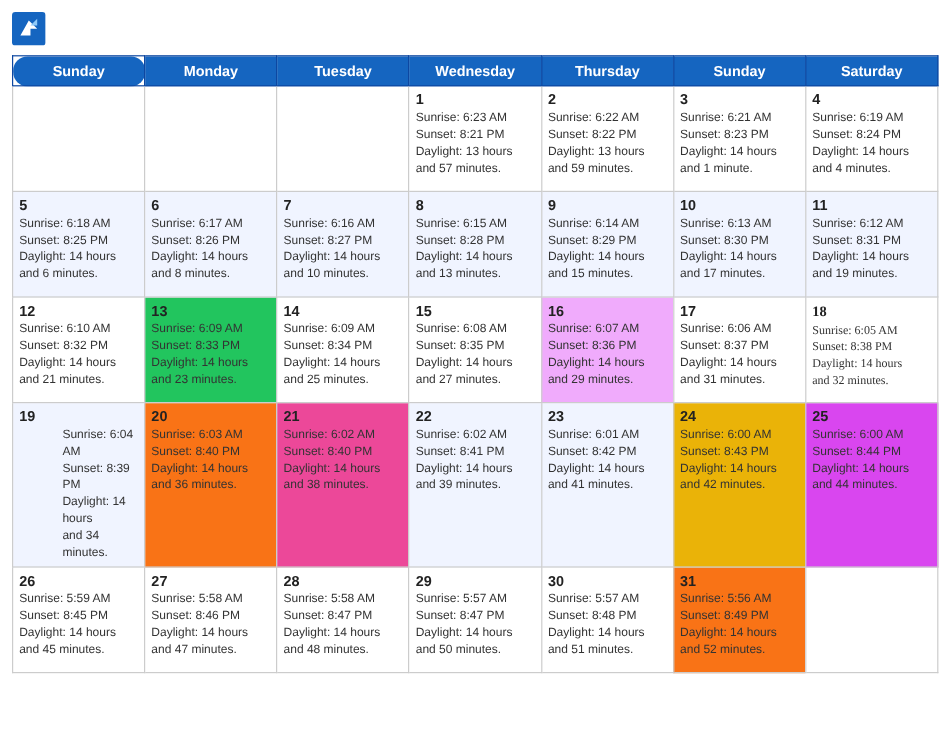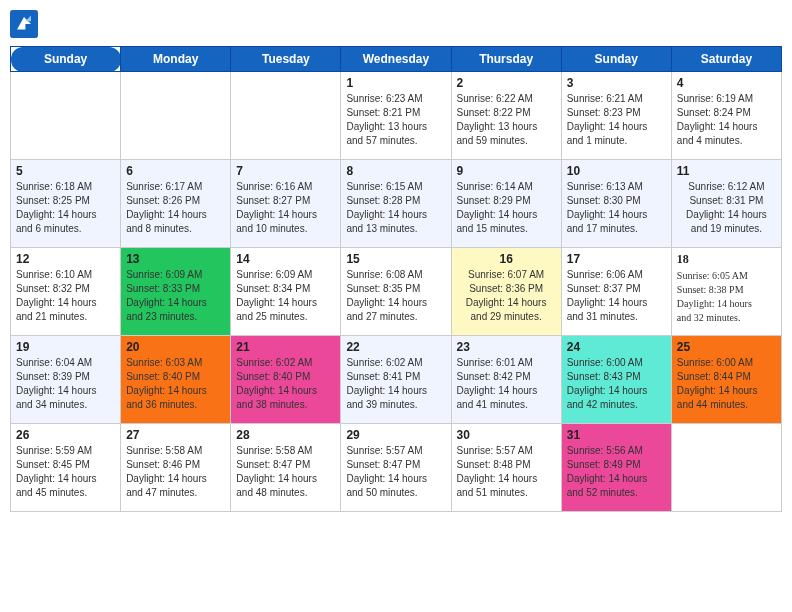--- a/index.html
+++ b/index.html
@@ -188,21 +188,21 @@
         </td>
         <td style="background-color: rgb(240, 244, 255);">
           <span class="day-number">10</span>
           <div class="day-info" style="white-space: pre-line;">Sunrise: 6:13 AM
 Sunset: 8:30 PM
 Daylight: 14 hours
 and 17 minutes.</div>
         </td>
         <td style="background-color: rgb(240, 244, 255);">
           <span class="day-number">11</span>
-          <div class="day-info" style="white-space: pre-line; text-align: center;">Sunrise: 6:12 AM
+          <div class="day-info" style="white-space: pre-line;">Sunrise: 6:12 AM
 Sunset: 8:31 PM
 Daylight: 14 hours
 and 19 minutes.</div>
         </td>
       </tr>
       <tr>
         <td style="background-color: rgb(255, 255, 255);">
           <span class="day-number">12</span>
           <div class="day-info" style="white-space: pre-line;">Sunrise: 6:10 AM
 Sunset: 8:32 PM
@@ -223,21 +223,21 @@
 Daylight: 14 hours
 and 25 minutes.</div>
         </td>
         <td style="background-color: rgb(255, 255, 255);">
           <span class="day-number">15</span>
           <div class="day-info" style="white-space: pre-line;">Sunrise: 6:08 AM
 Sunset: 8:35 PM
 Daylight: 14 hours
 and 27 minutes.</div>
         </td>
-        <td style="background-color: #fef9c3; text-align: center;">
+        <td style="background-color: #f0abfc;">
           <span class="day-number">16</span>
           <div class="day-info" style="white-space: pre-line;">Sunrise: 6:07 AM
 Sunset: 8:36 PM
 Daylight: 14 hours
 and 29 minutes.</div>
         </td>
         <td style="background-color: rgb(255, 255, 255);">
           <span class="day-number">17</span>
           <div class="day-info" style="white-space: pre-line;">Sunrise: 6:06 AM
 Sunset: 8:37 PM
@@ -248,21 +248,21 @@
           <span class="day-number">18</span>
           <div class="day-info" style="white-space: pre-line;">Sunrise: 6:05 AM
 Sunset: 8:38 PM
 Daylight: 14 hours
 and 32 minutes.</div>
         </td>
       </tr>
       <tr>
         <td style="background-color: rgb(240, 244, 255);">
           <span class="day-number">19</span>
-          <div class="day-info" style="white-space: pre-line;">Sunrise: 6:04 AM
+          <div class="day-info" style="white-space: pre-line; margin-left: 36px;">Sunrise: 6:04 AM
 Sunset: 8:39 PM
 Daylight: 14 hours
 and 34 minutes.</div>
         </td>
         <td style="background-color: #f97316;">
           <span class="day-number">20</span>
           <div class="day-info" style="white-space: pre-line;">Sunrise: 6:03 AM
 Sunset: 8:40 PM
 Daylight: 14 hours
 and 36 minutes.</div>
@@ -281,28 +281,28 @@
 Daylight: 14 hours
 and 39 minutes.</div>
         </td>
         <td style="background-color: rgb(240, 244, 255);">
           <span class="day-number">23</span>
           <div class="day-info" style="white-space: pre-line;">Sunrise: 6:01 AM
 Sunset: 8:42 PM
 Daylight: 14 hours
 and 41 minutes.</div>
         </td>
-        <td style="background-color: #5eead4;">
+        <td style="background-color: #eab308;">
           <span class="day-number">24</span>
           <div class="day-info" style="white-space: pre-line;">Sunrise: 6:00 AM
 Sunset: 8:43 PM
 Daylight: 14 hours
 and 42 minutes.</div>
         </td>
-        <td style="background-color: #f97316;">
+        <td style="background-color: #d946ef;">
           <span class="day-number">25</span>
           <div class="day-info" style="white-space: pre-line;">Sunrise: 6:00 AM
 Sunset: 8:44 PM
 Daylight: 14 hours
 and 44 minutes.</div>
         </td>
       </tr>
       <tr>
         <td style="background-color: rgb(255, 255, 255);">
           <span class="day-number">26</span>
@@ -332,21 +332,21 @@
 Daylight: 14 hours
 and 50 minutes.</div>
         </td>
         <td style="background-color: rgb(255, 255, 255);">
           <span class="day-number">30</span>
           <div class="day-info" style="white-space: pre-line;">Sunrise: 5:57 AM
 Sunset: 8:48 PM
 Daylight: 14 hours
 and 51 minutes.</div>
         </td>
-        <td style="background-color: #ec4899;">
+        <td style="background-color: #f97316;">
           <span class="day-number">31</span>
           <div class="day-info" style="white-space: pre-line;">Sunrise: 5:56 AM
 Sunset: 8:49 PM
 Daylight: 14 hours
 and 52 minutes.</div>
         </td>
         <td class="empty-cell"></td>
       </tr>
     </tbody>
 </table>

